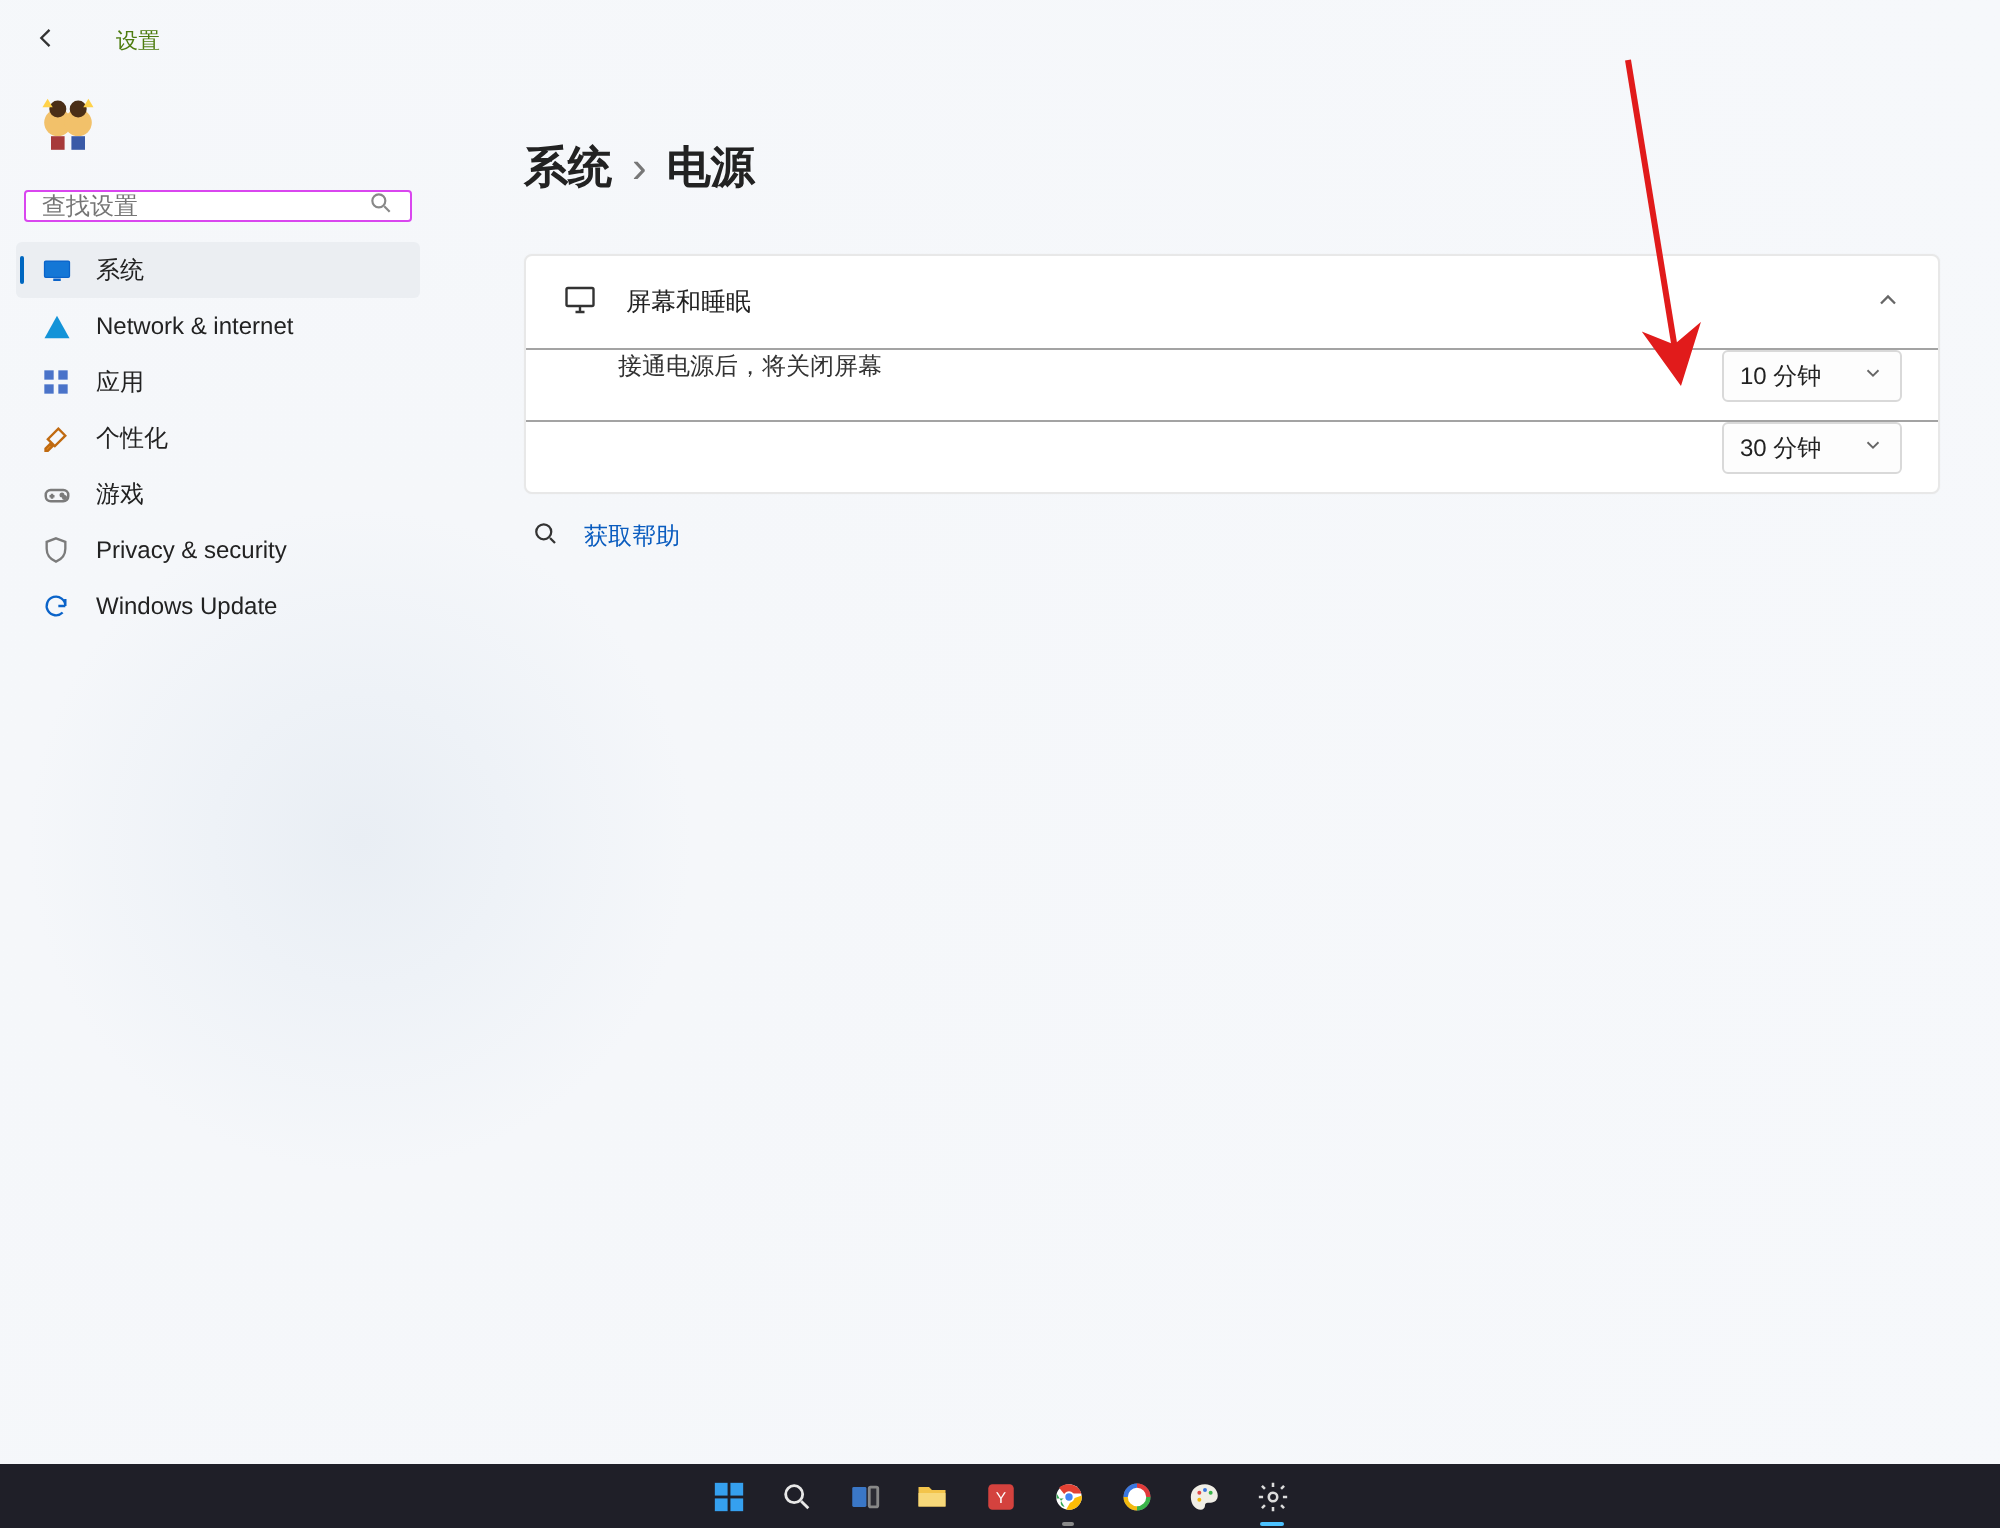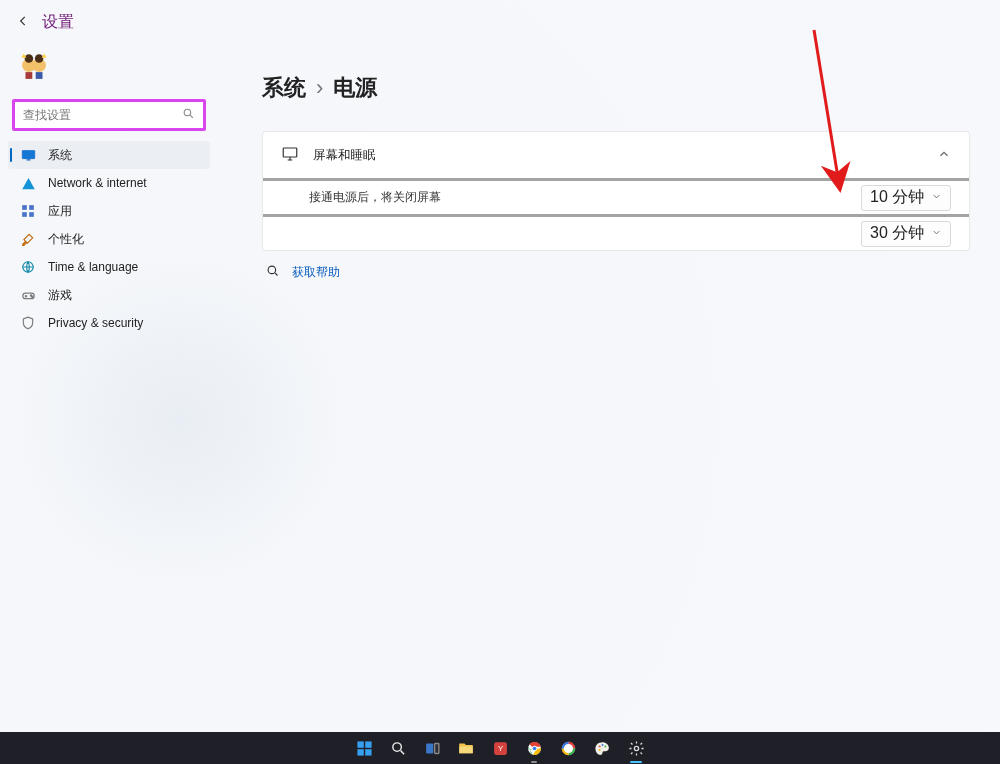--- a/index.html
+++ b/index.html
@@ -13,24 +13,24 @@
   body {
     background: #f5f7fa;
     background: radial-gradient(circle at 18% 55%, #e9eef4 0%, #eef2f7 8%, #f5f7fa 18%, #f6f8fb 100%);
     position: relative;
   }
 
   
   .titlebar {
     display: flex;
     align-items: center;
-    gap: 12px;
+    gap: 28px;
     padding: 12px 16px 4px 16px;
-    font-size: 16px;
-    color: #701a75;
+    font-size: 11px;
+    color: #4d7c0f;
   }
   .titlebar .back-arrow { color:#333; cursor:pointer; }
 
   .layout {
     display: flex;
     height: calc(100% - 32px - 32px); 
   }
 
   
   .sidebar {
@@ -45,23 +45,23 @@
     margin: 4px 0 4px 8px;
     border:1px solid transparent;
     position: relative;
   }
   .avatar svg { width:100%; height:100%; }
 
   .search {
     margin: 4px 4px 2px 4px;
     display: flex;
     align-items: center;
-    height: 32px;
+    height: 16px;
     background: #fff;
-    border: 3px solid #d946ef;
+    border: 1px solid #d946ef;
     border-radius: 2px;
     padding: 0 8px;
   }
   .search input {
     flex:1; border:none; outline:none; font-size:12px; background:transparent;
     color:#555;
   }
   .search .mag { color:#888; font-size:13px; }
 
   .navlist { margin-top:2px; display:flex; flex-direction:column; gap:0; }
@@ -120,35 +120,35 @@
     padding:0 18px;
     gap:14px;
     font-size:12.5px;
     color:#222;
     cursor:pointer;
   }
   .card-head .spacer { flex:1; }
   .chev { color:#666; }
 
   .row {
-    display:flex; align-items:center;
-    border-top:3px solid #a3a3a3;
+    display:flex; 
+    border-top:1px solid #a3a3a3;
     height:36px;
     padding:0 18px 0 46px;
     font-size:12px;
     color:#333;
   }
   .row .spacer { flex:1; }
   .combo {
     display:flex; align-items:center; justify-content:space-between;
     width:90px; height:26px;
     border:1px solid #d9d9d9;
     border-radius:3px;
     padding:0 8px;
-    font-size:16px;
+    font-size:12px;
     background:#fdfdfd;
     cursor:pointer;
   }
   .combo .cv { color:#222; }
   .combo .cd { color:#666; font-size:12px; }
 
   .helplinks { margin-top: 12px; display:flex; flex-direction:column; gap:17px; padding-left:2px; }
   .helplink { display:flex; align-items:center; gap:12px; font-size:12px; }
   .helplink a { color:#0a5cbf; text-decoration:none; cursor:pointer; }
   .helplink .hicon { color:#444; width:16px; text-align:center; }
@@ -253,46 +253,45 @@
       <div class="nav-item">
         <span class="nav-icon c-orange">
           <svg width="14" height="14" viewBox="0 0 24 24" fill="none" stroke="currentColor" stroke-width="2">
               <path d="M3 21l4-4 2 2-4 4H3v-2z" fill="#e58a1f" stroke="#c06a10"></path>
               <path d="M14 4l6 6-9 9-6-6 9-9z" fill="none" stroke="#c06a10"></path>
             </svg>
         </span>
         <span>个性化</span>
       </div>
       <div class="nav-item">
-        <span class="nav-icon c-cyan">
-          <svg width="14" height="14" viewBox="0 0 24 24" fill="none" stroke="currentColor" stroke-width="2">
-              <circle cx="12" cy="12" r="9"></circle>
-              <path d="M3 12h18M12 3c3 3 3 15 0 18M12 3c-3 3-3 15 0 18"></path>
-            </svg>
-        </span>
-        <span>Time &amp; language</span>
-      </div>
-      <div class="nav-item">
         <span class="nav-icon c-grey">
           <svg width="15" height="15" viewBox="0 0 24 24" fill="none" stroke="currentColor" stroke-width="2">
               <rect x="3" y="8" width="18" height="9" rx="4"></rect>
               <path d="M8 11v4M6 13h4"></path>
               <circle cx="16" cy="12" r="1" fill="currentColor"></circle>
               <circle cx="18" cy="14" r="1" fill="currentColor"></circle>
             </svg>
         </span>
         <span>游戏</span>
       </div>
       <div class="nav-item">
         <span class="nav-icon c-grey">
           <svg width="14" height="14" viewBox="0 0 24 24" fill="none" stroke="currentColor" stroke-width="2">
               <path d="M12 2l8 3v6c0 5-3 9-8 11-5-2-8-6-8-11V5l8-3z"></path>
             </svg>
         </span>
         <span>Privacy &amp; security</span>
+      </div>
+      <div class="nav-item">
+        <span class="nav-icon c-blue2">
+          <svg width="14" height="14" viewBox="0 0 24 24" fill="none" stroke="currentColor" stroke-width="2">
+              <path d="M20 12a8 8 0 10-2.3 5.6M20 12V6m0 6h-6"></path>
+            </svg>
+        </span>
+        <span>Windows Update</span>
       </div>
     </div>
   </div>
 
   <div class="main">
 
     <div class="breadcrumb">
       <span>系统</span>
       <span class="sep">›</span>
       <span>电源</span>

